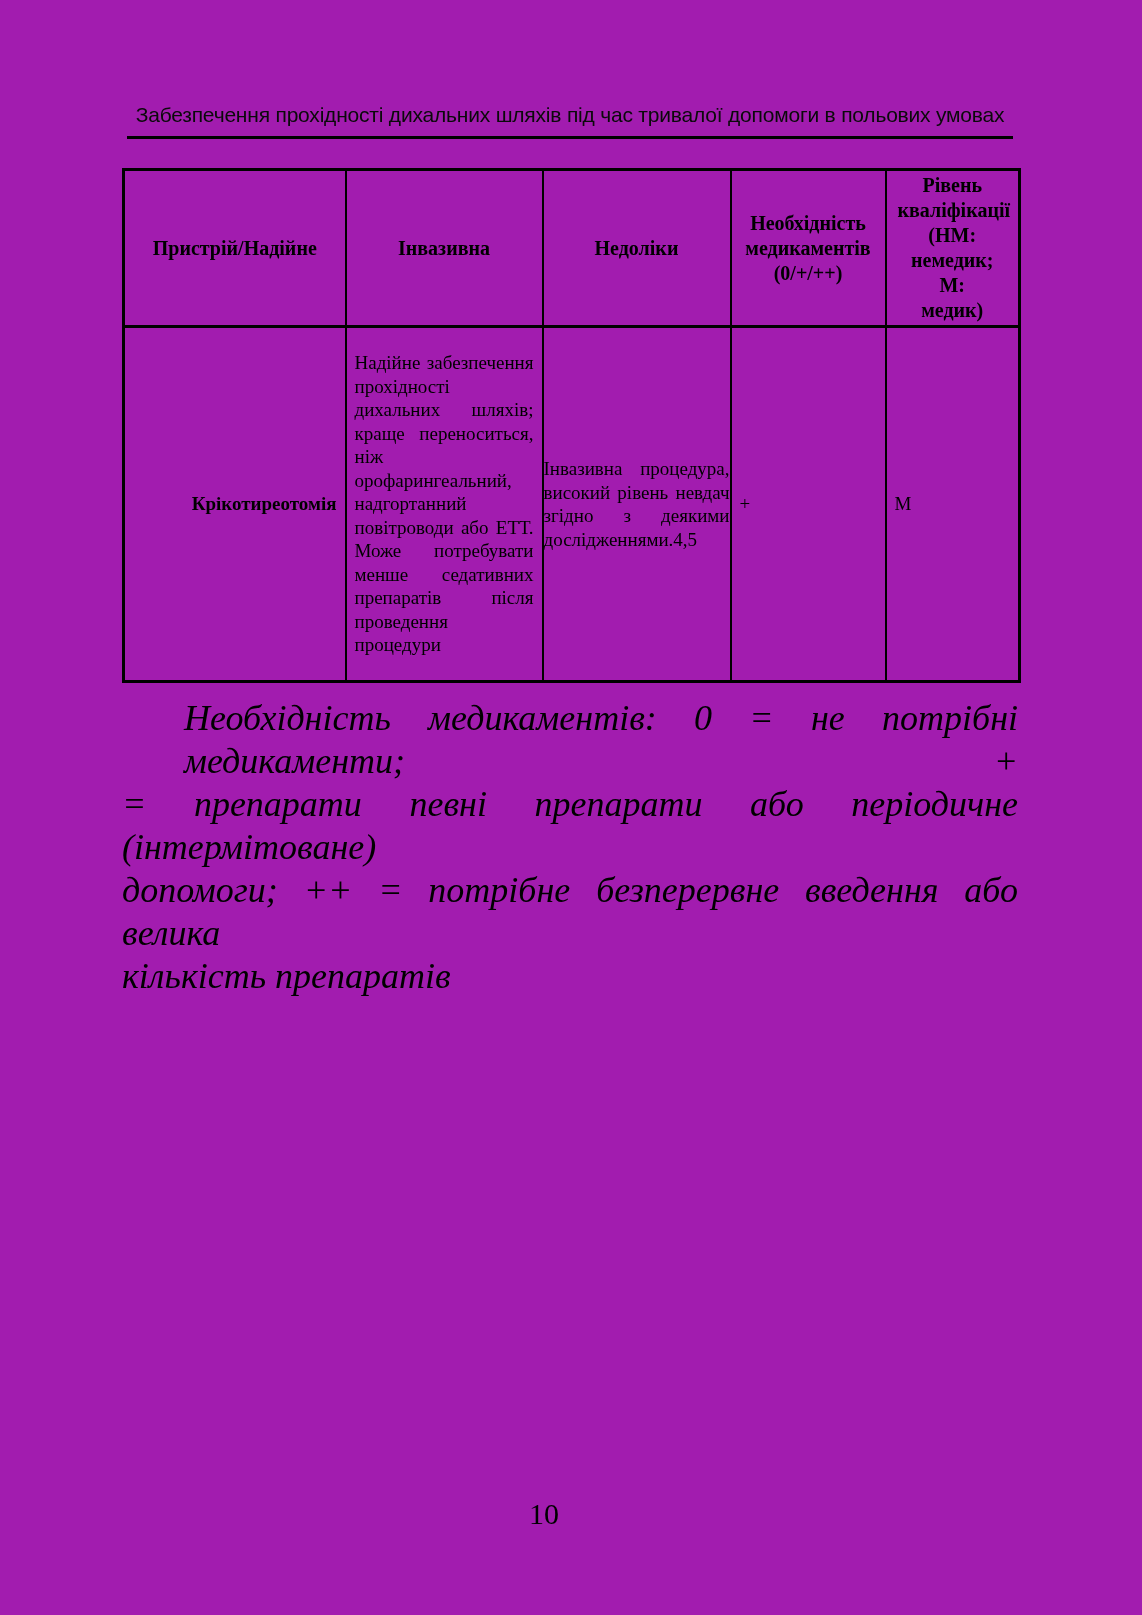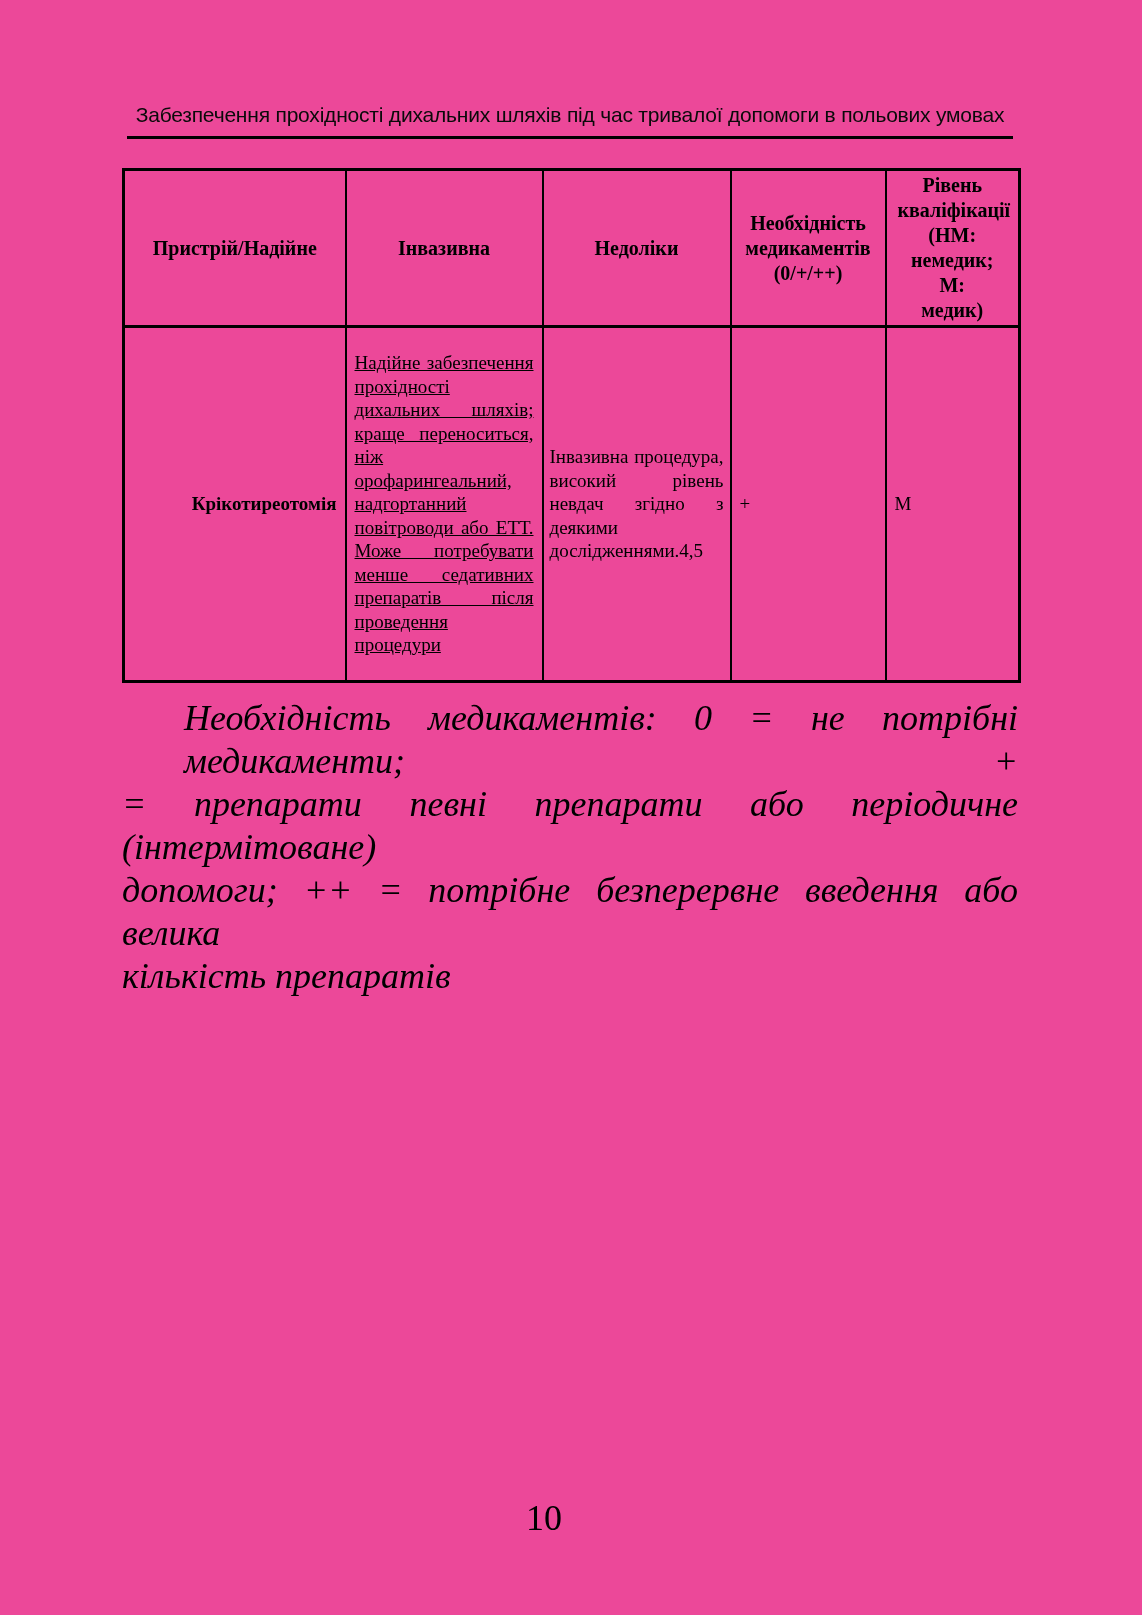--- a/index.html
+++ b/index.html
@@ -1,21 +1,21 @@
 <!DOCTYPE html>
 <html><head>
 <meta charset="utf-8">
 <style>
   * { margin: 0; padding: 0; box-sizing: border-box; }
   html, body { background: #ffffff; }
   .page {
     position: relative;
     width: 1142px;
     height: 1615px;
-    background: #ec4899;
+    background: #a21caf;
     color: #000000;
     font-family: "Liberation Serif", "DejaVu Serif", serif;
     overflow: hidden;
   }
 
   
   .doc-header {
     position: absolute;
     top: 101px;
     left: 122px;
@@ -71,26 +71,25 @@
   td.cell-device {
     font-weight: bold;
     font-size: 20px;
     text-align: right;
     padding: 4px 8px;
   }
   td.cell-advantages {
     text-align: justify;
     vertical-align: top;
     padding: 2px 8px 2px 8px;
-    text-decoration: underline;
   }
   td.cell-disadvantages {
     text-align: justify;
     vertical-align: middle;
-    padding: 2px 6px;
+    padding: 2px 0;
   }
   td.cell-medication, td.cell-qualification {
     text-align: left;
     font-size: 20px;
     padding: 2px 8px;
   }
 
   
   .note {
     position: absolute;
@@ -107,21 +106,21 @@
   .note .note-line.indent { padding-left: 62px; }
   .note .note-line.last { text-align: left; text-align-last: left; }
 
   
   .page-number {
     position: absolute;
     top: 1497px;
     left: 0;
     width: 1088px;
     text-align: center;
-    font-size: 36px;
+    font-size: 30px;
     font-family: "Liberation Serif", "DejaVu Serif", serif;
     color: #000000;
   }
 </style>
 </head>
 <body>
 
 <div class="page">
 
   <div class="doc-header">Забезпечення прохідності дихальних шляхів під час тривалої допомоги в польових умовах</div>

